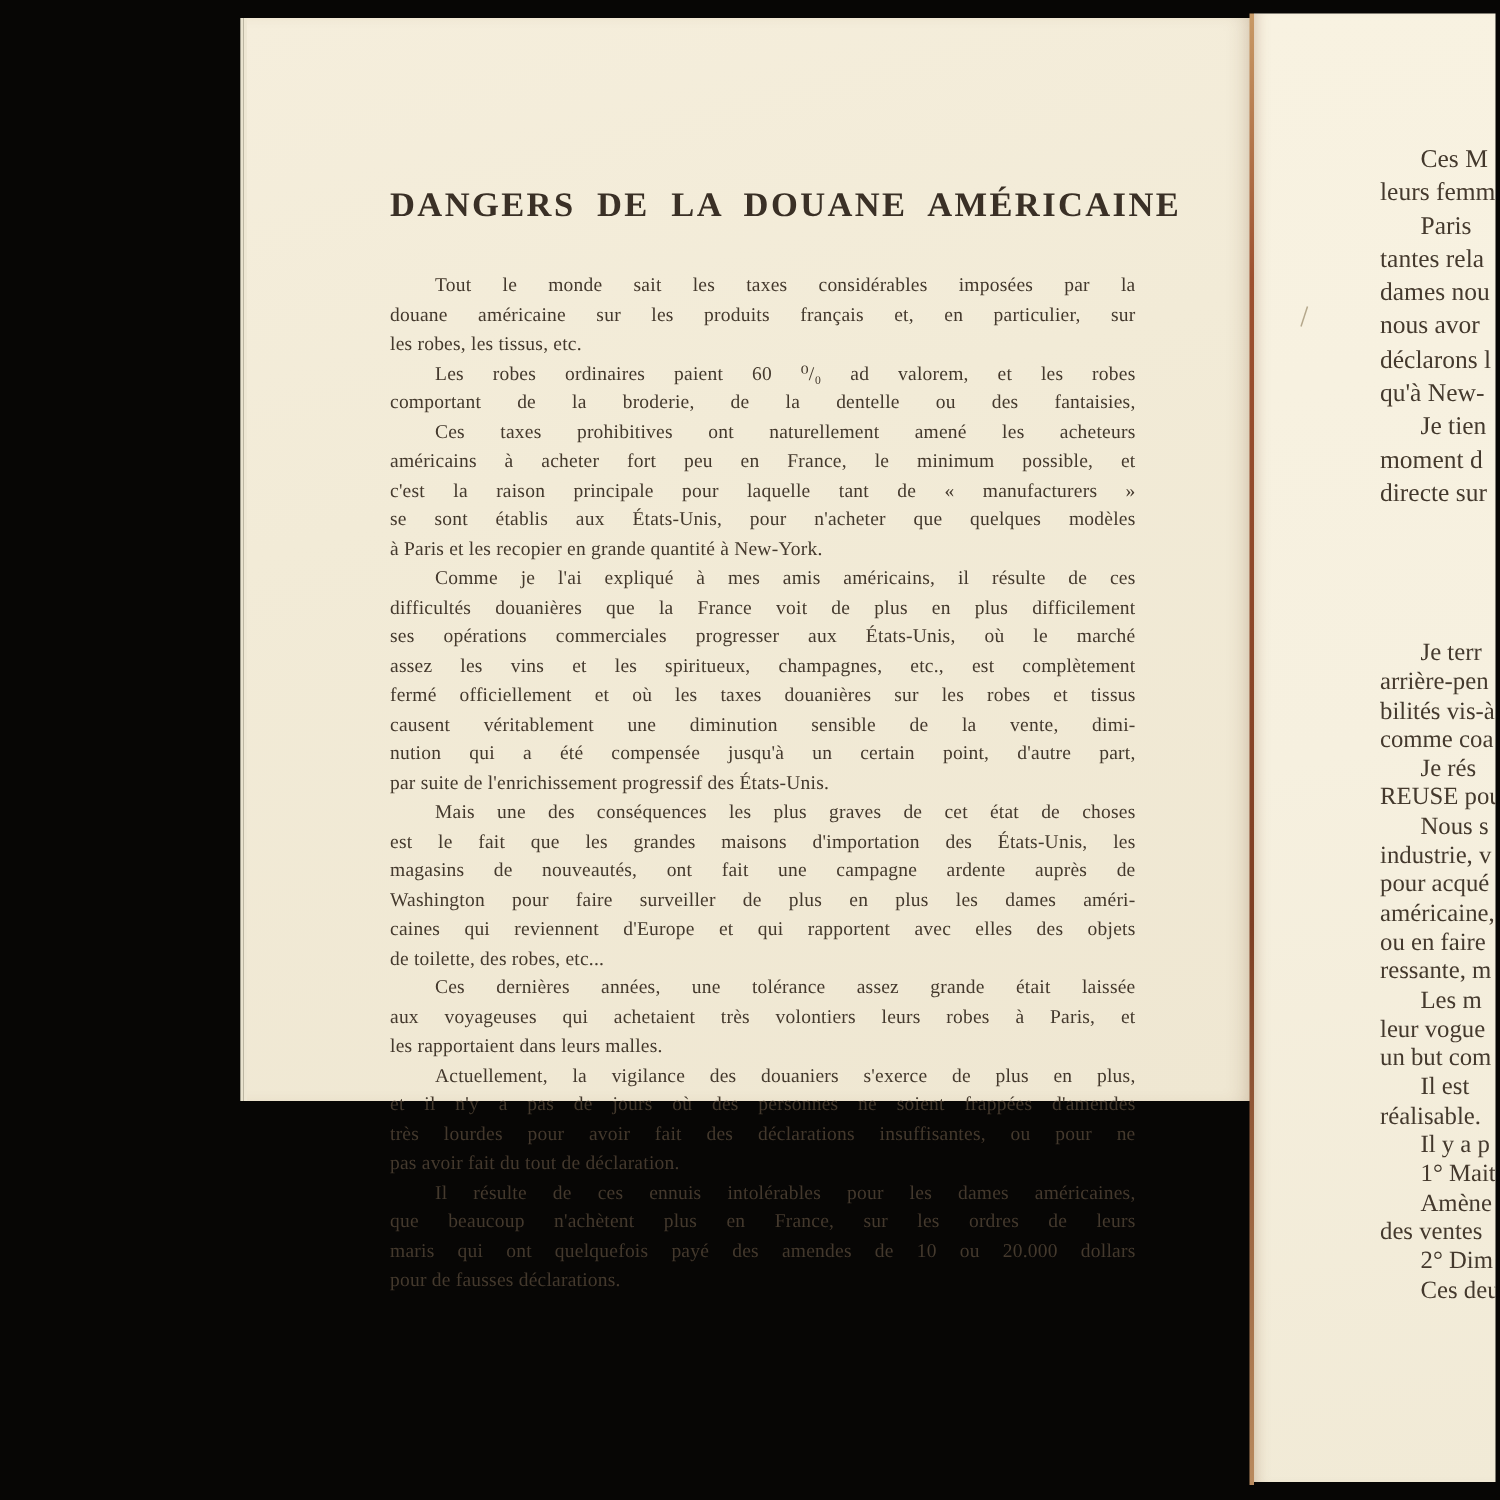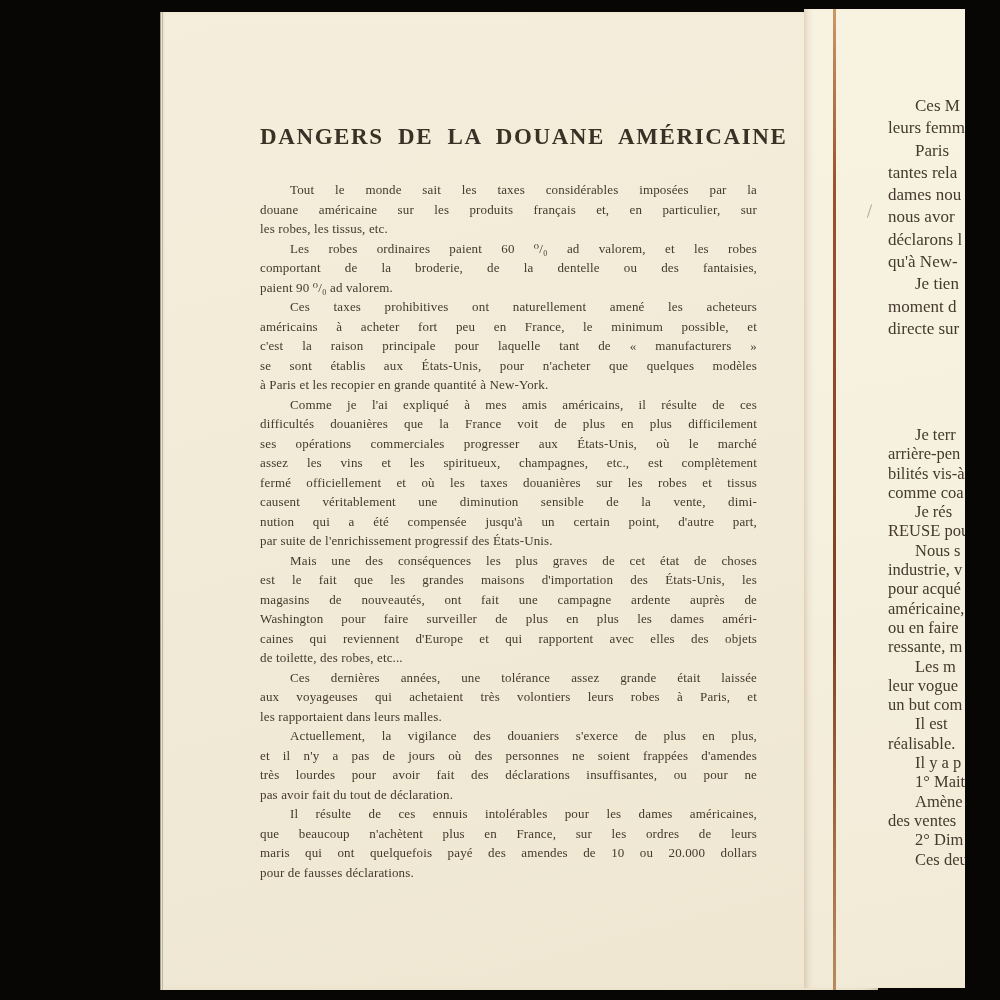--- a/index.html
+++ b/index.html
@@ -11,32 +11,31 @@
     --gutter:#9d5130;
   }
   html,body{margin:0;padding:0}
   body{
     width:1000px;height:1000px;background:var(--bg);overflow:hidden;
     font-family:"Liberation Serif","DejaVu Serif",serif;
   }
   .scan{position:relative;width:1000px;height:1000px}
 
   .page-left{
-    position:absolute;left:160px;top:12px;width:676px;height:978px;
+    position:absolute;left:160px;top:12px;width:676px;height:722px;
     background:linear-gradient(165deg,#f5eedc 0%,var(--paper-left) 40%,#efe7d2 100%);
     box-shadow:inset -12px 0 16px -11px rgba(110,66,32,.38);
-    padding-left:42px;
   }
   .page-left .edge-lines{
     position:absolute;left:0;top:0;bottom:0;width:7px;
     background:linear-gradient(90deg,#9d9a8a 0 1px,#e9e3cf 1px 2px,#bdb7a3 2px 3px,#eee7d3 3px 5px,rgba(0,0,0,0) 5px);
   }
 
   .page-right{
-    position:absolute;left:804px;top:9px;width:161px;height:979px;
+    position:absolute;left:836px;top:9px;width:161px;height:979px;
     background:linear-gradient(170deg,#f8f2e1 0%,var(--paper-right) 50%,#f1ead6 100%);
     overflow:hidden;
     box-shadow:inset 8px 0 10px -8px rgba(120,70,35,.35);
   }
 
   .gutter{
     position:absolute;left:833px;top:9px;width:3px;height:981px;
     background:linear-gradient(180deg,#c89a66 0%,var(--gutter) 18%,#7e3f24 62%,#b98a5e 100%);
     z-index:3;
   }
@@ -77,21 +76,20 @@
 
   <div class="page-left">
     <div class="edge-lines"></div>
     <h1 class="title">DANGERS DE LA DOUANE AMÉRICAINE</h1>
     <div class="body">
         <div class="line indent"><span>Tout le monde sait les taxes considérables imposées par la</span></div>
         <div class="line"><span>douane américaine sur les produits français et, en particulier, sur</span></div>
         <div class="line last"><span>les robes, les tissus, etc.</span></div>
         <div class="line indent"><span>Les robes ordinaires paient 60 ⁰/₀ </span><span class="i">ad valorem</span><span>, et les robes</span></div>
         <div class="line"><span>comportant de la broderie, de la dentelle ou des fantaisies,</span></div>
-        <div class="line last"><span>paient 90 ⁰/₀ </span><span class="i">ad valorem</span><span>.</span></div>
         <div class="line indent"><span>Ces taxes prohibitives ont naturellement amené les acheteurs</span></div>
         <div class="line"><span>américains à acheter fort peu en France, le minimum possible, et</span></div>
         <div class="line"><span>c'est la raison principale pour laquelle tant de « manufacturers »</span></div>
         <div class="line"><span>se sont établis aux États-Unis, pour n'acheter que quelques modèles</span></div>
         <div class="line last"><span>à Paris et les recopier en grande quantité à New-York.</span></div>
         <div class="line indent"><span>Comme je l'ai expliqué à mes amis américains, il résulte de ces</span></div>
         <div class="line"><span>difficultés douanières que la France voit de plus en plus difficilement</span></div>
         <div class="line"><span>ses opérations commerciales progresser aux États-Unis, où le marché</span></div>
         <div class="line"><span>assez les vins et les spiritueux, champagnes, etc., est complètement</span></div>
         <div class="line"><span>fermé officiellement et où les taxes douanières sur les robes et tissus</span></div>

